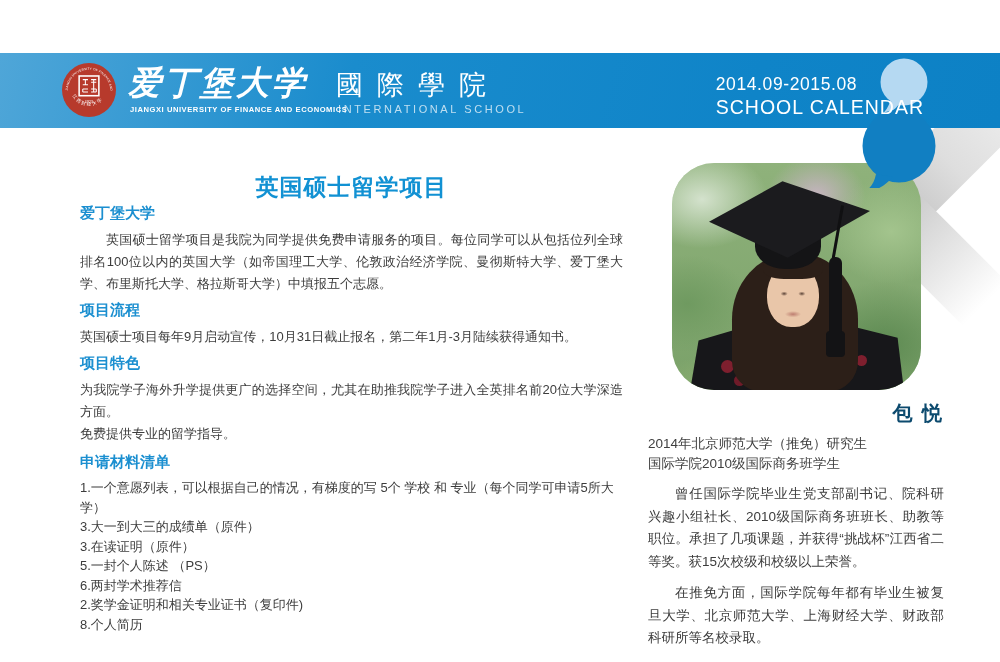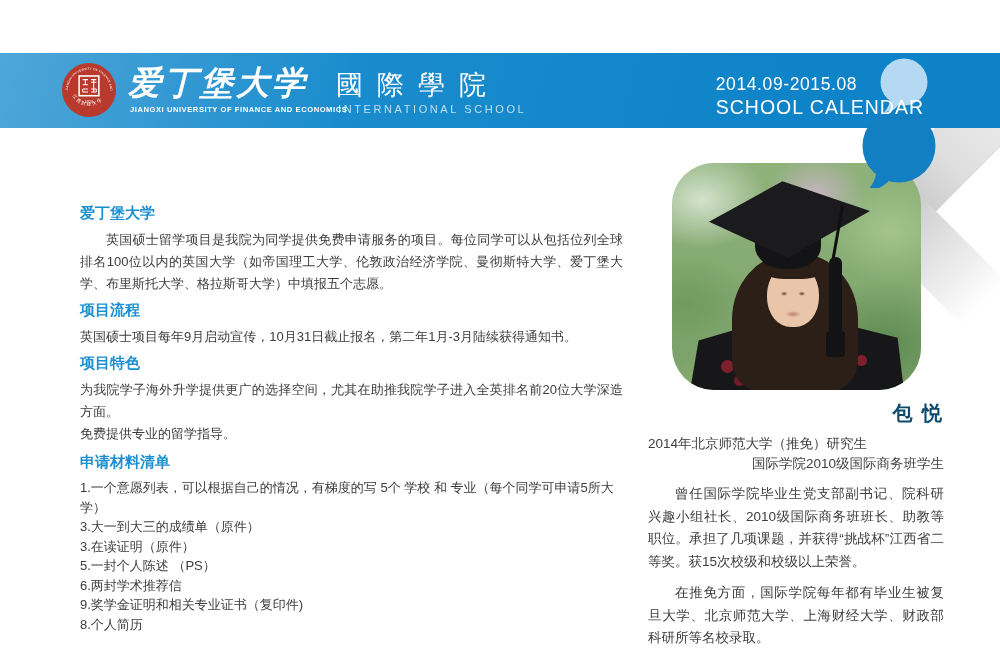--- a/index.html
+++ b/index.html
@@ -74,21 +74,21 @@
   .sec-h{font-size:15px;font-weight:bold;color:#1b8fd0;margin:0 0 6px 0;}
   .sec-body{font-size:13px;line-height:22px;margin:0;text-align:justify;color:#3c3c3c;}
   .indent{text-indent:2em;}
   .sp16{margin-top:6px;} .sp8{margin-top:8px;}
   .chk{list-style:none;margin:2px 0 0 0;padding:0;font-size:13px;line-height:19.5px;color:#3c3c3c;}
 
   
   .profile{position:absolute;left:648px;top:400px;width:296px;z-index:3;}
   .p-name{text-align:right;font-size:20px;font-weight:bold;color:#0c4a6e;letter-spacing:2px;}
   .p-sub{text-align:left;font-size:13.5px;line-height:20px;color:#3f3f3f;margin-top:7px;}
-  .p-sub2{text-align:right;font-size:13.5px;line-height:20px;color:#3f3f3f;}
+  .p-sub2{text-align:left;font-size:13.5px;line-height:20px;color:#3f3f3f;}
   .p-para{font-size:13.5px;line-height:22.5px;text-align:justify;text-indent:2em;margin:9px 0 0 0;color:#3c3c3c;}
 </style>
 </head>
 <body>
 
 <div class="page">
 
   <div class="ribbon-leg1"></div>
   <div class="ribbon-leg2"></div>
 
@@ -141,20 +141,21 @@
     <div class="p-hair"></div>
     <div class="p-face"></div>
     <div class="p-fringe"></div>
     <div class="p-crown"></div>
     <div class="p-board"></div>
     <div class="p-cord"></div>
     <div class="p-tassel"></div>
     <div class="p-tassel2"></div>
   </div>
 
+  <div class="title">英国硕士留学项目</div>
 
   <div class="left-col">
     <h2 class="sec-h">爱丁堡大学</h2>
     <p class="sec-body indent">英国硕士留学项目是我院为同学提供免费申请服务的项目。每位同学可以从包括位列全球排名100位以内的英国大学（如帝国理工大学、伦敦政治经济学院、曼彻斯特大学、爱丁堡大学、布里斯托大学、格拉斯哥大学）中填报五个志愿。</p>
 
     <h2 class="sec-h sp16">项目流程</h2>
     <p class="sec-body">英国硕士项目每年9月启动宣传，10月31日截止报名，第二年1月-3月陆续获得通知书。</p>
 
     <h2 class="sec-h sp16">项目特色</h2>
     <p class="sec-body">为我院学子海外升学提供更广的选择空间，尤其在助推我院学子进入全英排名前20位大学深造方面。</p>
@@ -167,21 +168,21 @@
 
         <li>3.大一到大三的成绩单（原件）</li>
 
         <li>3.在读证明（原件）</li>
 
 
         <li>5.一封个人陈述 （PS）</li>
 
         <li>6.两封学术推荐信</li>
 
-        <li>9.奖学金证明和相关专业证书（复印件)</li>
+        <li>2.奖学金证明和相关专业证书（复印件)</li>
 
         <li>8.个人简历</li>
 
       </ul>
   </div>
 
   <div class="profile">
     <div class="p-name">包 悦</div>
     <div class="p-sub">2014年北京师范大学（推免）研究生</div>
     <div class="p-sub2">国际学院2010级国际商务班学生</div>

